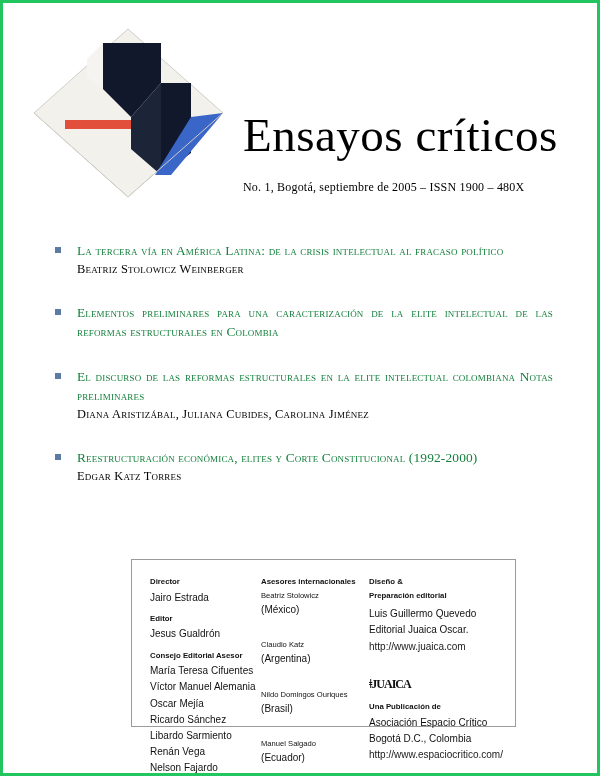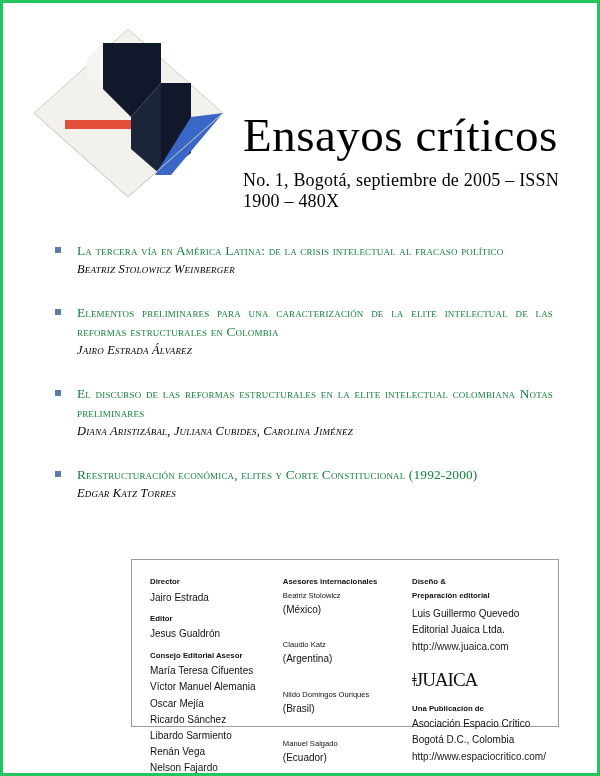--- a/index.html
+++ b/index.html
@@ -44,23 +44,23 @@
   .journal-title {
     font-family: "Liberation Serif", serif;
     font-size: 47px;
     line-height: 1.05;
     letter-spacing: 0.5px;
     font-weight: normal;
     margin: 0;
     color: #000;
   }
   .issue-line {
-    margin-top: 10px;
-    font-family: "Liberation Serif", serif;
-    font-size: 18px;
+    margin-top: 20px;
+    font-family: "Liberation Serif", serif;
+    font-size: 12px;
     letter-spacing: 0.2px;
     color: #000;
   }
 
   
   .toc {
     margin: 38px 44px 0 52px;
   }
   .toc-entry {
     position: relative;
@@ -80,33 +80,32 @@
     font-size: 13.4px;
     line-height: 1.42;
     text-align: justify;
     font-variant: small-caps;
     letter-spacing: 0.15px;
     color: #15803d;
   }
   .article-author {
     font-family: "Liberation Serif", serif;
     font-size: 12.4px;
-    font-style: italic;
     font-variant: small-caps;
     letter-spacing: 0.2px;
     margin-top: 2px;
     color: #000;
   }
 
   
   .credits {
     position: absolute;
     left: 128px;
     top: 556px;
-    width: 428px;
+    width: 385px;
     height: 168px;
     border: 1px solid #9b9b9b;
     box-sizing: border-box;
     padding: 16px 14px 10px 18px;
     display: flex;
     gap: 0px;
     font-family: "Liberation Sans", sans-serif;
     font-size: 7.6px;
     line-height: 1.62;
     color: #111;
@@ -122,24 +121,24 @@
     margin-bottom: 1px;
   }
   .cred-head.first { margin-top: 0; }
   .cred-line { font-size: 10px; }
   .cred-name { font-size: 7.6px; margin-top: 21px; }
   .cred-name.first { margin-top: 0; }
   .cred-sub { font-size: 10px; }
   .cred-gap { height: 6px; }
   .link { color: #1a1a1a; }
   .logo-mark {
-    margin: 4px 0 3px 0;
-    font-family: "Liberation Serif", serif;
-    font-weight: normal;
-    font-size: 19px;
+    margin: 14px 0 3px 0;
+    font-family: "Liberation Serif", serif;
+    font-weight: bold;
+    font-size: 12px;
     letter-spacing: -1px;
   }
 </style>
 </head>
 <body>
 
 <div class="page">
 
   <div class="masthead">
 
@@ -172,21 +171,20 @@
 
     <div class="toc-entry">
       <span class="bullet"></span>
       <div class="article-title">La tercera vía en América Latina: de la crisis intelectual al fracaso político</div>
       <div class="article-author">Beatriz Stolowicz Weinberger</div>
     </div>
 
     <div class="toc-entry">
       <span class="bullet"></span>
       <div class="article-title">Elementos preliminares para una caracterización de la elite intelectual de las reformas estructurales en Colombia</div>
-      <div class="article-author">Jairo Estrada Álvarez</div>
     </div>
 
     <div class="toc-entry">
       <span class="bullet"></span>
       <div class="article-title">El discurso de las reformas estructurales en la elite intelectual colombiana Notas preliminares</div>
       <div class="article-author">Diana Aristizábal, Juliana Cubides, Carolina Jiménez</div>
     </div>
 
     <div class="toc-entry">
       <span class="bullet"></span>
@@ -226,21 +224,21 @@
       <div class="cred-name">Manuel Salgado</div>
       <div class="cred-sub">(Ecuador)</div>
       <div class="cred-name">Dietmar Wittich</div>
       <div class="cred-sub">(Alemania)</div>
     </div>
 
     <div class="credits-col col-3">
       <div class="cred-head first">Diseño &amp;</div>
       <div class="cred-head" style="margin-top:0">Preparación editorial</div>
       <div class="cred-line" style="margin-top:4px">Luis Guillermo Quevedo</div>
-      <div class="cred-line">Editorial Juaica Ltda.</div>
+      <div class="cred-line">Editorial Juaica Oscar.</div>
       <div class="cred-line link">http://www.juaica.com</div>
 
       <div class="cred-gap"></div>
       <div class="logo-mark">ǂJUAICA</div>
 
       <div class="cred-head">Una Publicación de</div>
       <div class="cred-line">Asociación Espacio Crítico</div>
       <div class="cred-line">Bogotá D.C., Colombia</div>
       <div class="cred-line link">http://www.espaciocritico.com/</div>
     </div>

